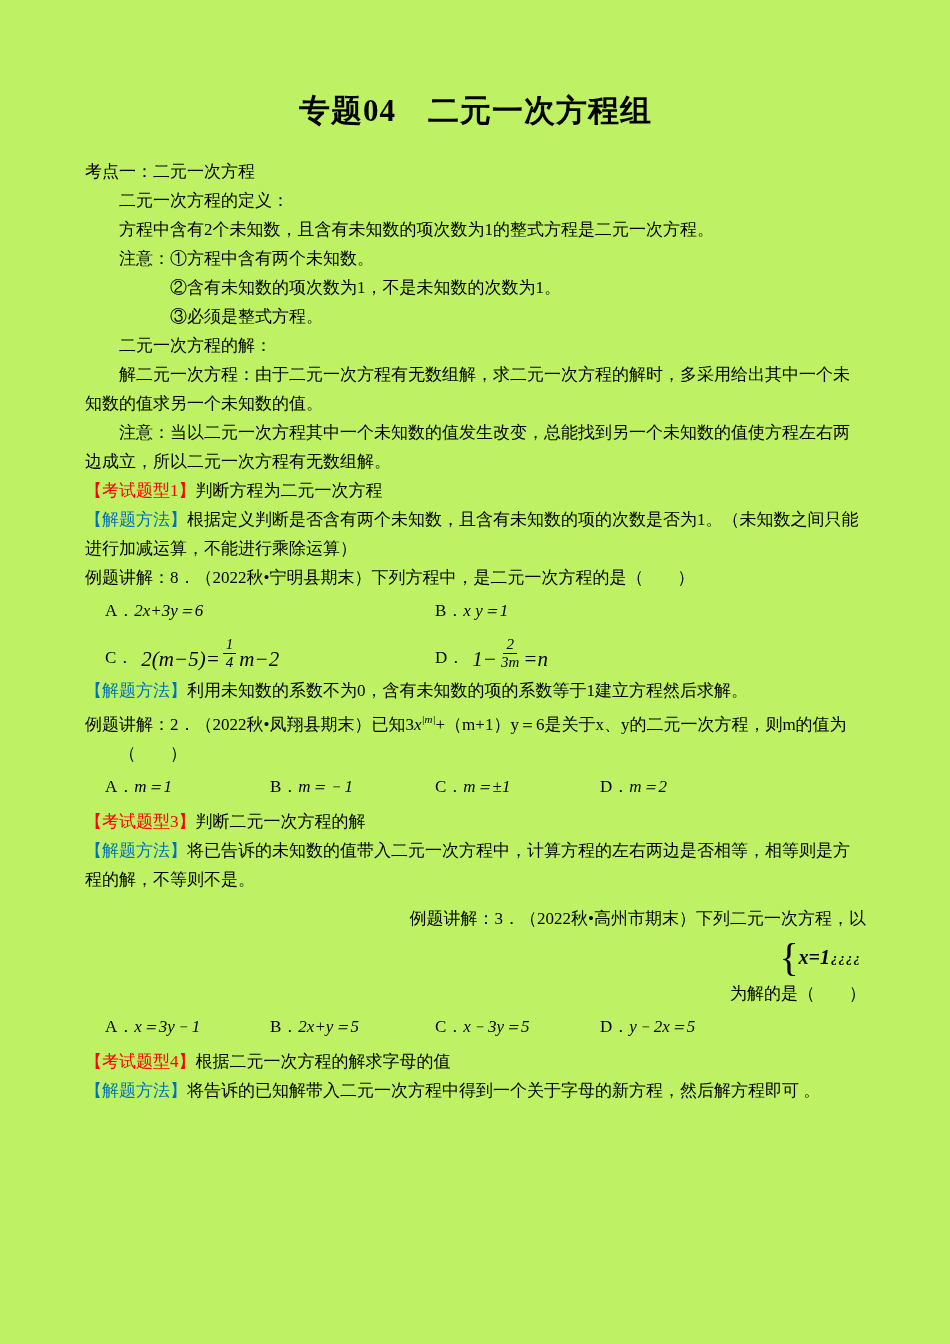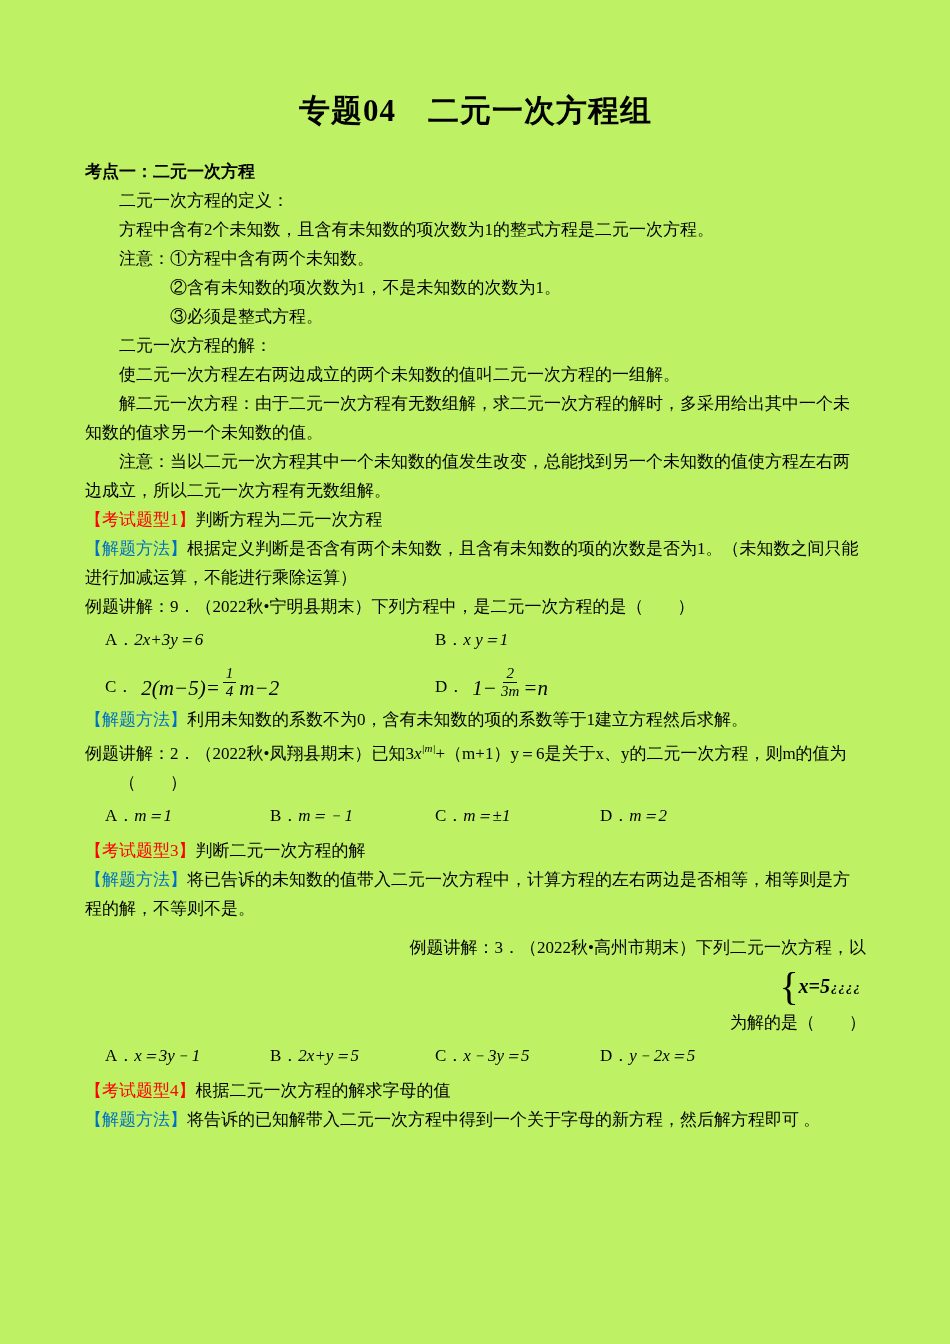--- a/index.html
+++ b/index.html
@@ -7,21 +7,21 @@
   .page {
     position:relative;
     width:950px; min-height:1344px; margin:0 auto;
     background:#bef264;
     padding:90px 84px 60px 85px;
     font-family:"Liberation Serif","DejaVu Serif",serif;
     color:#000000; font-size:17px;
   }
   .title { text-align:center; font-size:31px; line-height:42px; font-weight:bold; letter-spacing:1px; }
   .subtitle { text-align:center; font-size:22px; line-height:30px; font-weight:bold; margin-top:22px; }
-  .heading { font-weight:bold; font-size:17px; line-height:29px; margin-top:25px; }
+  .heading { font-weight:normal; font-size:17px; line-height:29px; margin-top:25px; }
   p.body { font-size:17px; line-height:29px; }
   .indent  { text-indent:2em; }
   .indent5 { text-indent:5em; }
   .red  { color:#fe0000; }
   .blue { color:#0070c0; }
   .fm { font-family:"Liberation Serif","DejaVu Serif",serif; font-style:italic; }
   .opt-row { display:flex; padding-left:20px; line-height:29px; margin-top:4px; }
   .col2 { width:330px; }
   .col4 { width:165px; }
   .frow { align-items:flex-end; margin-top:10px; margin-bottom:4px; }
@@ -46,27 +46,26 @@
 
   <h1 class="title">专题04　二元一次方程组</h1>
 
   <p class="heading">考点一：二元一次方程</p>
   <p class="body indent">二元一次方程的定义：</p>
   <p class="body indent">方程中含有2个未知数，且含有未知数的项次数为1的整式方程是二元一次方程。</p>
   <p class="body indent">注意：①方程中含有两个未知数。</p>
   <p class="body indent5">②含有未知数的项次数为1，不是未知数的次数为1。</p>
   <p class="body indent5">③必须是整式方程。</p>
   <p class="body indent">二元一次方程的解：</p>
-  <p class="body indent">使二元一次方程左右两边成立的两个未知数的值叫二元一次方程的一组解。</p>
   <p class="body indent">解二元一次方程：由于二元一次方程有无数组解，求二元一次方程的解时，多采用给出其中一个未知数的值求另一个未知数的值。</p>
   <p class="body indent">注意：当以二元一次方程其中一个未知数的值发生改变，总能找到另一个未知数的值使方程左右两边成立，所以二元一次方程有无数组解。</p>
 
   <p class="body"><span class="red">【考试题型1】</span><span>判断方程为二元一次方程</span></p>
   <p class="body"><span class="blue">【解题方法】</span><span>根据定义判断是否含有两个未知数，且含有未知数的项的次数是否为1。（未知数之间只能进行加减运算，不能进行乘除运算）</span></p>
-  <p class="body">例题讲解：9．（2022秋•宁明县期末）下列方程中，是二元一次方程的是（　　）</p>
+  <p class="body">例题讲解：8．（2022秋•宁明县期末）下列方程中，是二元一次方程的是（　　）</p>
 
   <div class="opt-row">
     <span class="col2"><span>A．</span><span class="fm">2x+3y＝6</span></span>
     <span class="col2"><span>B．</span><span class="fm">x y＝1</span></span>
   </div>
 
   <div class="opt-row frow">
     <span class="fcol">
       <span class="olabel">C．</span>
       <span class="math">
@@ -102,21 +101,21 @@
     <span class="col4"><span>D．</span><span class="fm">m＝2</span></span>
   </div>
 
   <p class="body mt6"><span class="red">【考试题型3】</span><span>判断二元一次方程的解</span></p>
   <p class="body"><span class="blue">【解题方法】</span><span>将已告诉的未知数的值带入二元一次方程中，计算方程的左右两边是否相等，相等则是方程的解，不等则不是。</span></p>
 
   <div class="ex3">
     <span>例题讲解：3．（2022秋•高州市期末）下列二元一次方程，以</span>
       <span class="sys">
         <span class="sys-brace">{</span>
-        <span class="sys-body fm">x=5</span>
+        <span class="sys-body fm">x=1</span>
         <span class="sys-tail fm">¿¿¿¿</span>
       </span>
       <span>为解的是（　　）</span>
   </div>
 
   <div class="opt-row">
     <span class="col4"><span>A．</span><span class="fm">x＝3y﹣1</span></span>
     <span class="col4"><span>B．</span><span class="fm">2x+y＝5</span></span>
     <span class="col4"><span>C．</span><span class="fm">x﹣3y＝5</span></span>
     <span class="col4"><span>D．</span><span class="fm">y﹣2x＝5</span></span>

